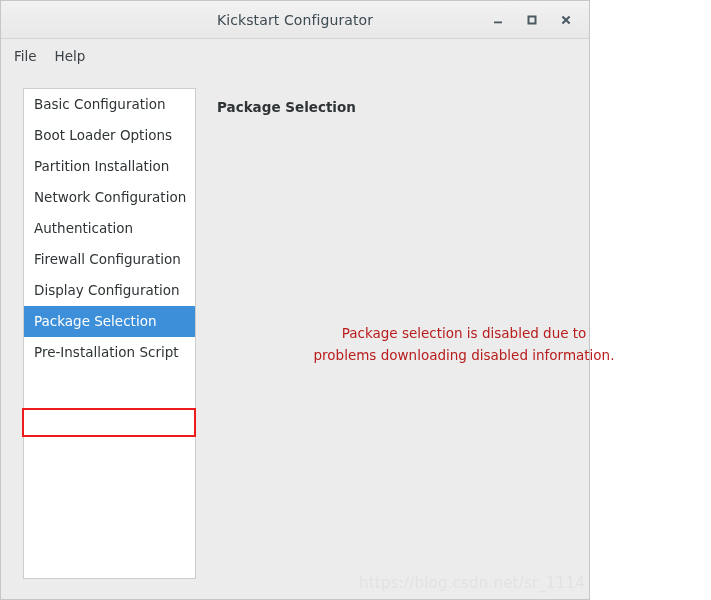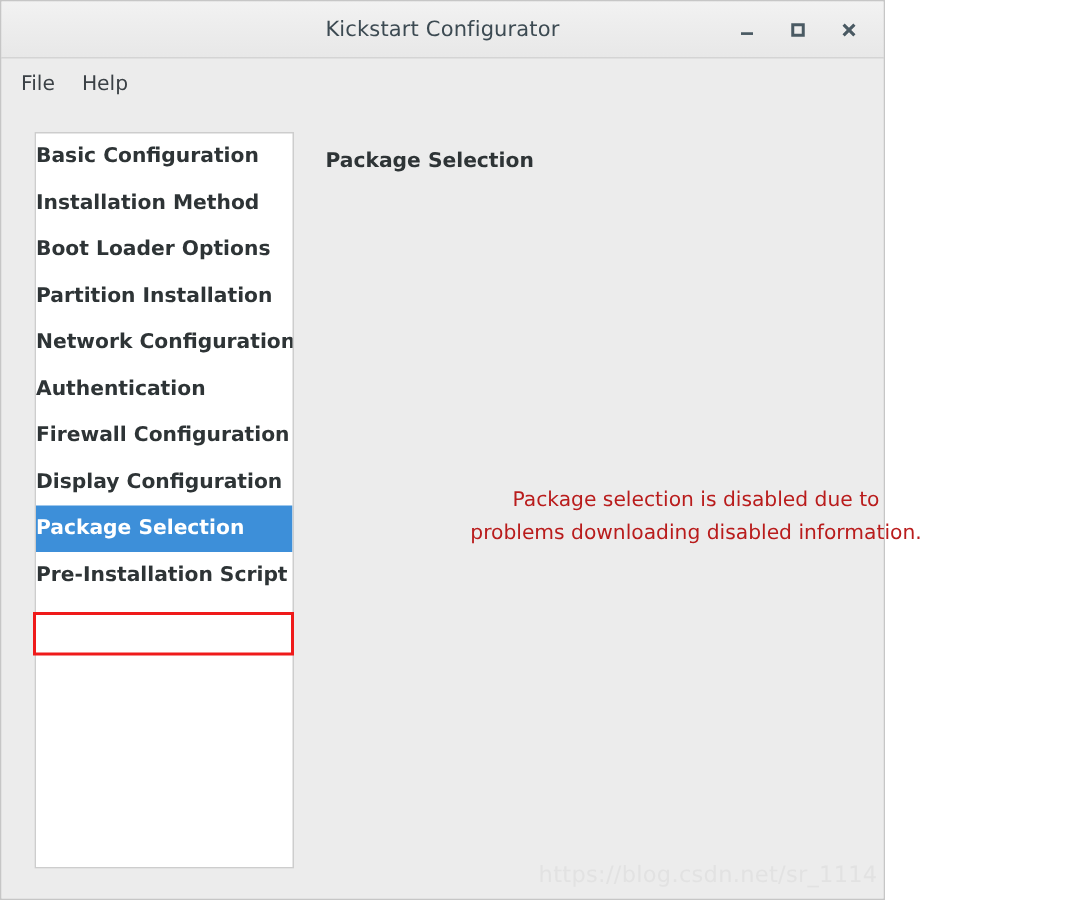--- a/index.html
+++ b/index.html
@@ -98,27 +98,26 @@
     width: 173px;
     height: 491px;
     background: #ffffff;
     border: 1px solid #cdcdcd;
     box-sizing: border-box;
     overflow: hidden;
   }
   .list-row {
     height: 31px;
     line-height: 31px;
-    padding-left: 0;
+    padding-left: 10px;
     font-size: 13.5px;
     color: #2e3436;
     white-space: nowrap;
     user-select: none;
     box-sizing: border-box;
-    font-weight: bold;
   }
   .list-row.selected {
     background: #3d8fd9;
     color: #ffffff;
   }
   
   #annotation-box {
     position: absolute;
     left: 21px;
     top: 336px;
@@ -193,21 +192,20 @@
 
   <div id="menubar">
     <div class="menu-item">File</div>
     <div class="menu-item">Help</div>
   </div>
 
   <div id="content">
 
     <div id="sidebar">
       <div class="list-row">Basic Configuration</div>
-      <div class="list-row">Installation Method</div>
       <div class="list-row">Boot Loader Options</div>
       <div class="list-row">Partition Installation</div>
       <div class="list-row">Network Configuration</div>
       <div class="list-row">Authentication</div>
       <div class="list-row">Firewall Configuration</div>
       <div class="list-row">Display Configuration</div>
       <div class="list-row selected">Package Selection</div>
       <div class="list-row">Pre-Installation Script</div>
     </div>
 

